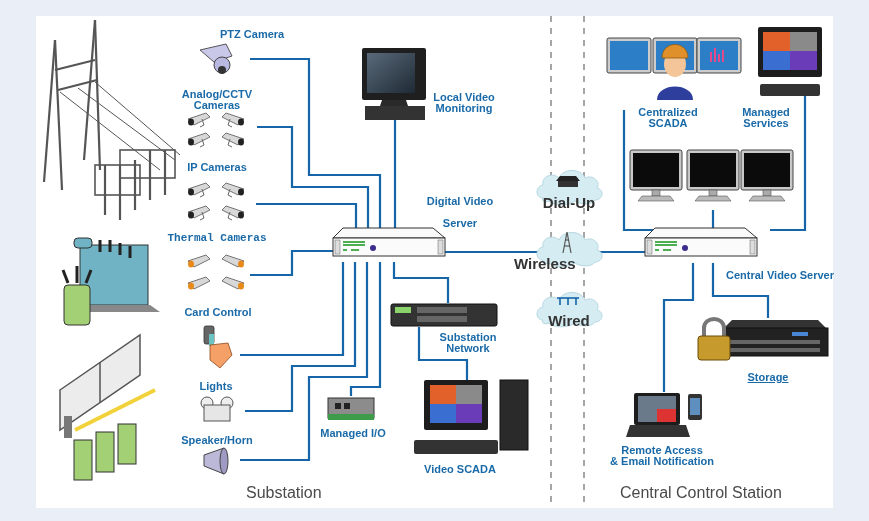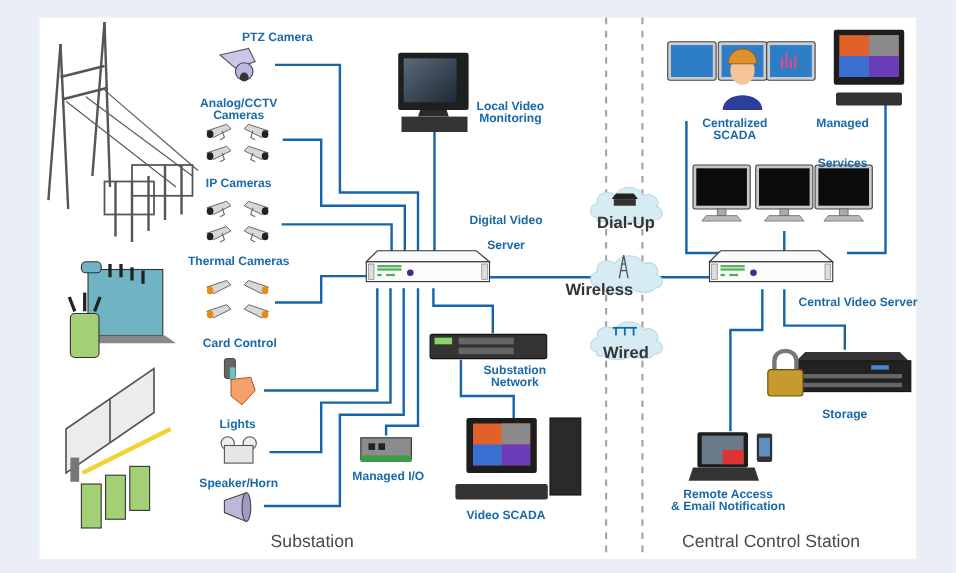--- a/index.html
+++ b/index.html
@@ -315,38 +315,38 @@
   <g>
     <rect x="688" y="394" width="14" height="26" rx="2" fill="#333"></rect>
     <rect x="690" y="398" width="10" height="17" fill="#5f8fbf"></rect>
   </g>
 </svg>
 
 <div class="lbl" style="left:202px;top:28px;width:64px;margin-left:18px;">PTZ Camera</div>
 <div class="lbl" style="left:178px;top:88px;width:78px;">Analog/CCTV</div>
 <div class="lbl" style="left:178px;top:99px;width:78px;">Cameras</div>
 <div class="lbl" style="left:178px;top:161px;width:78px;">IP Cameras</div>
-<div class="lbl" style="left:166px;top:232px;width:102px;">Thermal Cameras</div>
+<div class="lbl" style="left:166px;top:232px;width:102px;font-family:Liberation Mono, monospace;">Thermal Cameras</div>
 <div class="lbl" style="left:178px;top:306px;width:80px;">Card Control</div>
 <div class="lbl" style="left:186px;top:380px;width:60px;">Lights</div>
 <div class="lbl" style="left:172px;top:434px;width:90px;">Speaker/Horn</div>
 <div class="lbl" style="left:318px;top:427px;width:70px;">Managed I/O</div>
 <div class="lbl" style="left:430px;top:91px;width:68px;">Local Video</div>
 <div class="lbl" style="left:430px;top:102px;width:68px;">Monitoring</div>
 <div class="lbl" style="left:418px;top:195px;width:84px;">Digital Video</div>
 <div class="lbl" style="left:418px;top:217px;width:84px;">Server</div>
 <div class="lbl" style="left:430px;top:331px;width:76px;">Substation</div>
 <div class="lbl" style="left:430px;top:342px;width:76px;">Network</div>
 <div class="lbl" style="left:418px;top:463px;width:84px;">Video SCADA</div>
 <div class="lbl" style="left:628px;top:106px;width:80px;">Centralized</div>
 <div class="lbl" style="left:628px;top:117px;width:80px;">SCADA</div>
 <div class="lbl" style="left:733px;top:106px;width:66px;">Managed</div>
-<div class="lbl" style="left:733px;top:117px;width:66px;margin-top:26px;">Services</div>
+<div class="lbl" style="left:733px;top:117px;width:66px;">Services</div>
 <div class="lbl" style="left:724px;top:269px;width:112px;">Central Video Server</div>
-<div class="lbl" style="left:740px;top:371px;width:56px;">Storage</div>
+<div class="lbl" style="left:740px;top:371px;width:56px;text-decoration:underline;">Storage</div>
 <div class="lbl" style="left:610px;top:444px;width:104px;">Remote Access</div>
 <div class="lbl" style="left:606px;top:455px;width:112px;">&amp; Email Notification</div>
 
 <div class="cloud-lbl" style="left:542px;top:194px;width:54px;">Dial-Up</div>
 <div class="cloud-lbl" style="left:514px;top:255px;width:54px;">Wireless</div>
 <div class="cloud-lbl" style="left:542px;top:312px;width:54px;">Wired</div>
 
 <div class="section" style="left:246px;top:484px;">Substation</div>
 <div class="section" style="left:620px;top:484px;">Central Control Station</div>
 

